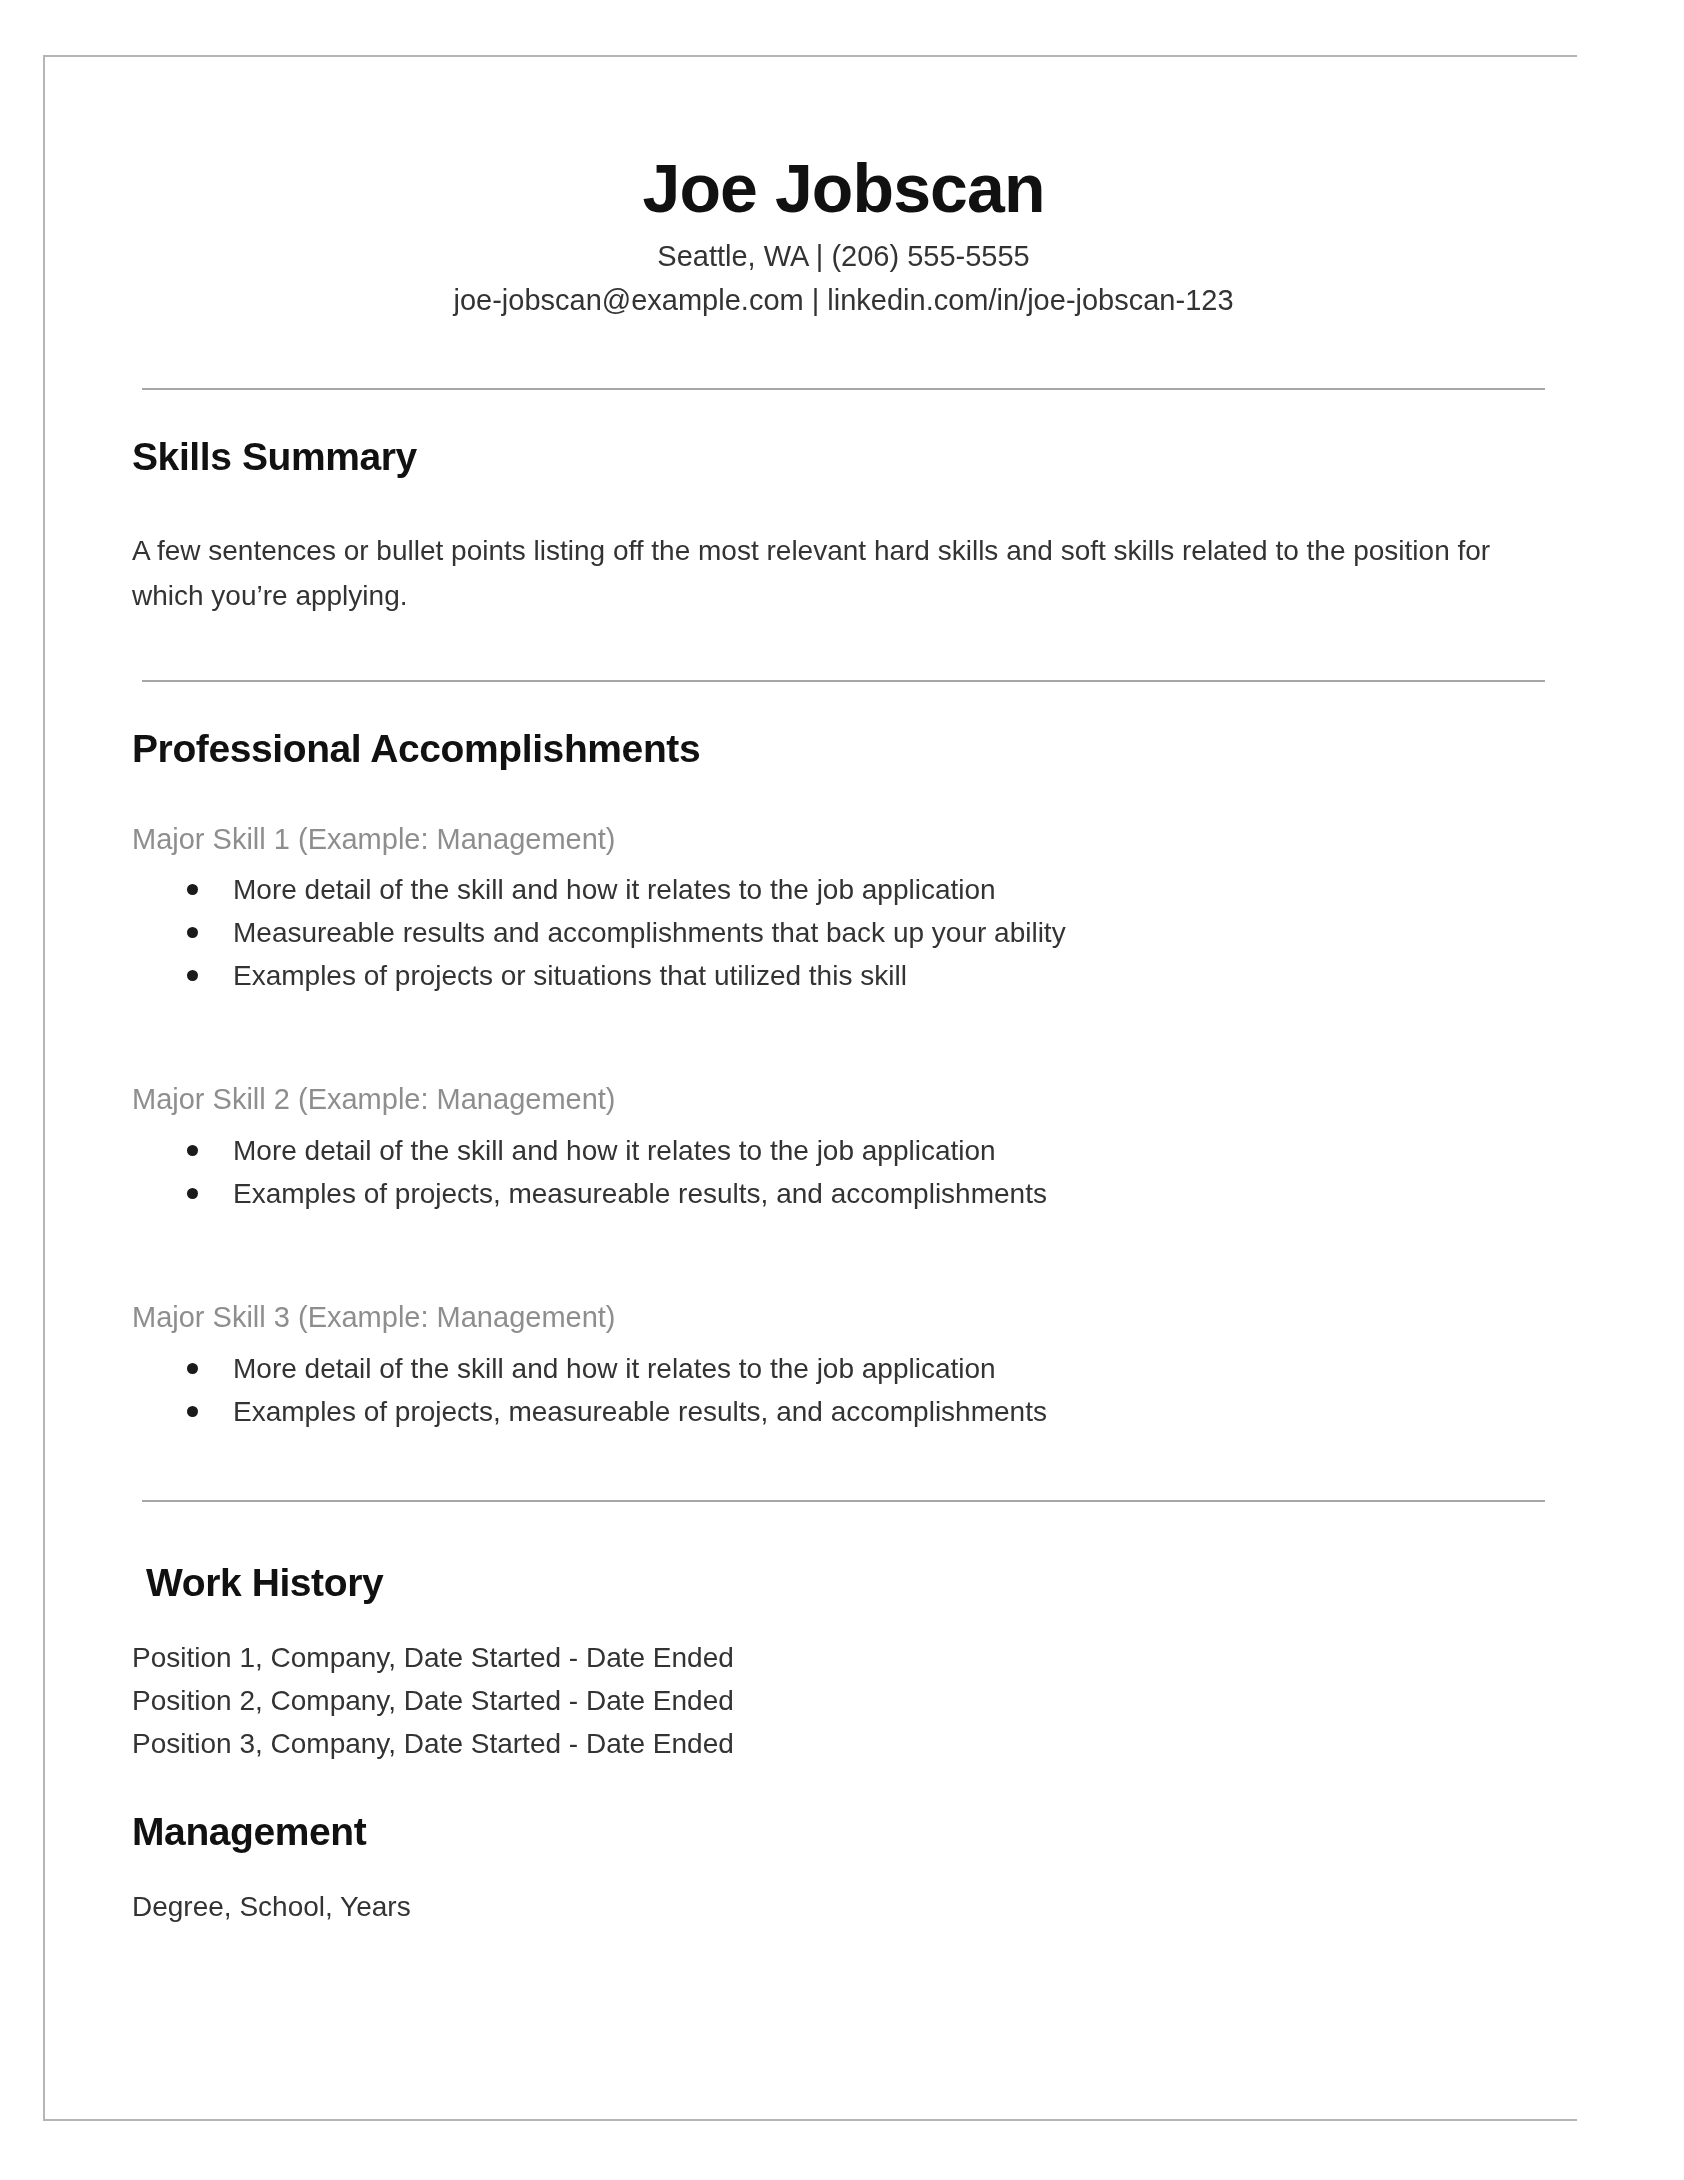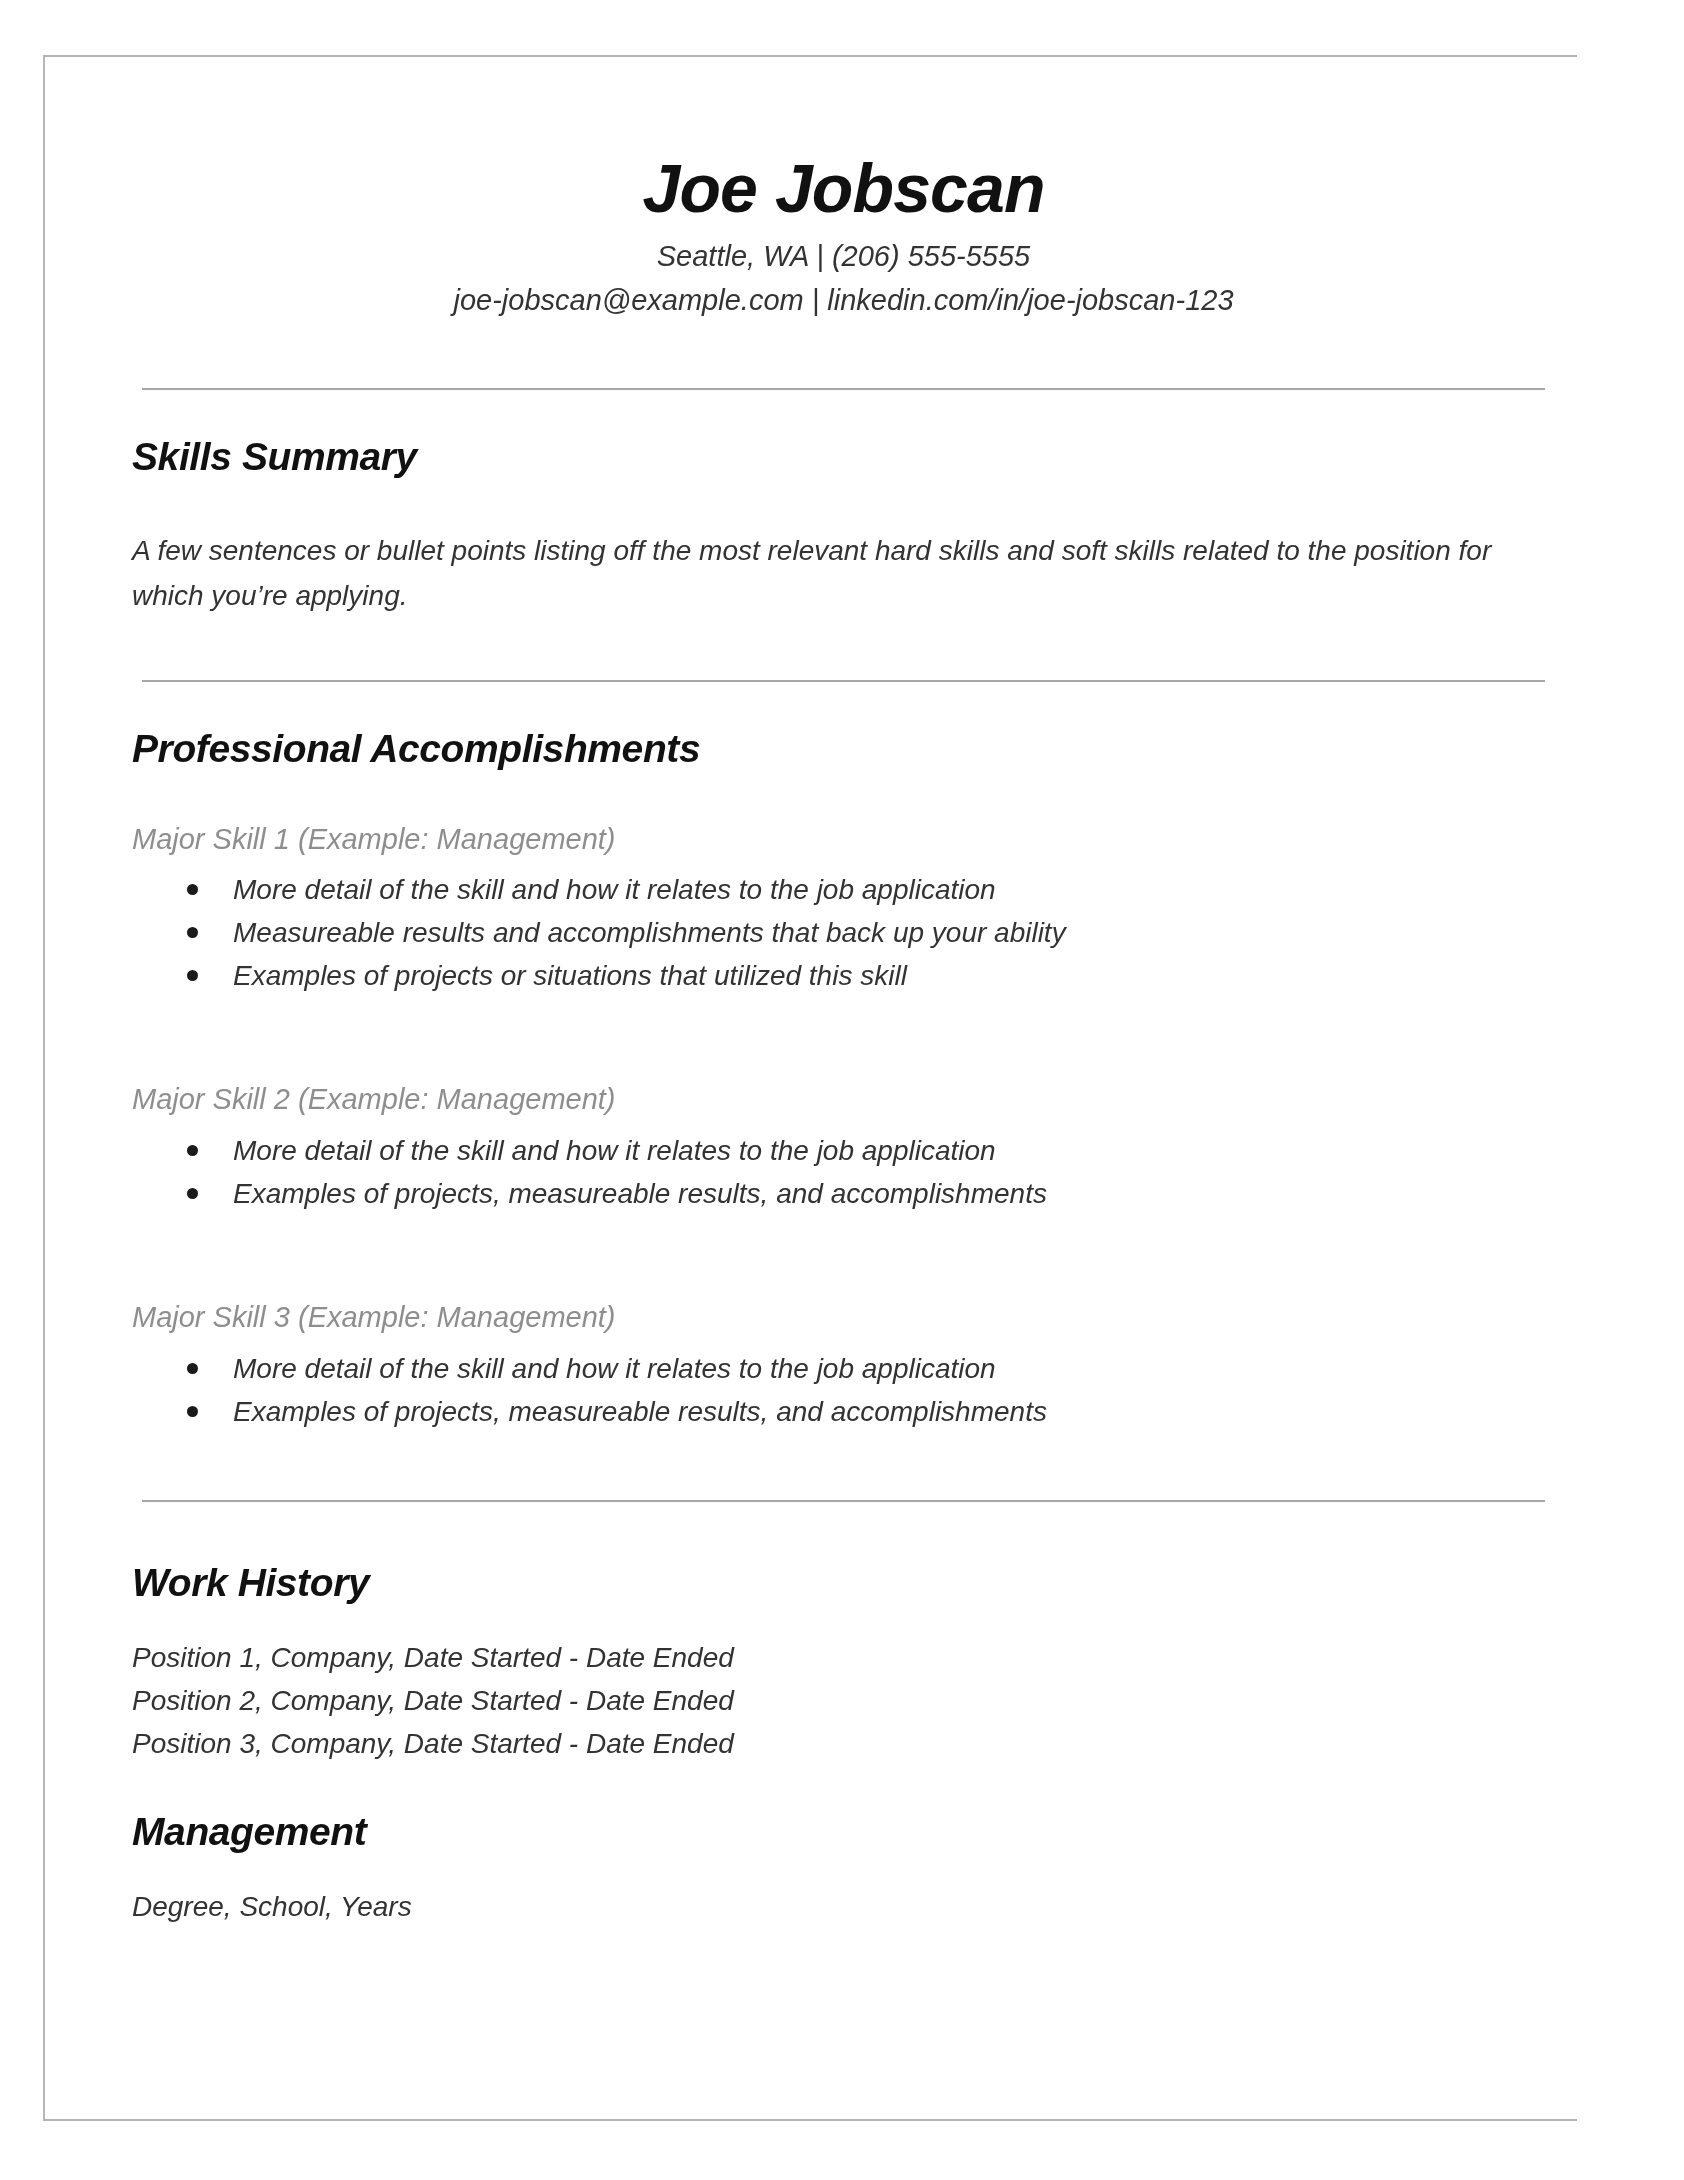--- a/index.html
+++ b/index.html
@@ -3,21 +3,20 @@
 <meta charset="utf-8">
 <style>
   html, body { margin: 0; padding: 0; background: #ffffff; }
   .sheet {
     position: relative;
     width: 1577px;
     height: 2181px;
     background: #ffffff;
     font-family: "Liberation Sans", sans-serif;
     overflow: hidden;
-    font-style: italic;
   }
   .border-frame {
     position: absolute;
     left: 43px;
     top: 55px;
     width: 1600px;
     height: 2066px;
     box-sizing: border-box;
     border: 2.6px solid #b5b5b5;
   }
@@ -52,21 +51,21 @@
   hr.divider.d2 { margin-top: 62px; }
   hr.divider.d3 { margin-top: 67px; }
   h2.section-heading {
     margin: 42px 0 0 0;
     font-size: 39px;
     line-height: 1.28;
     font-weight: 700;
     color: #111111;
     letter-spacing: -0.4px;
   }
-  h2.section-heading.work-history { margin-top: 56px; }
+  h2.section-heading.work-history { margin-top: 56px; margin-left: 14px; }
   .body-text {
     margin: 46px 0 0 0;
     font-size: 28px;
     line-height: 45px;
     color: #333333;
   }
   .skill-subheading {
     margin: 43px 0 0 0;
     font-size: 29px;
     line-height: 44px;

